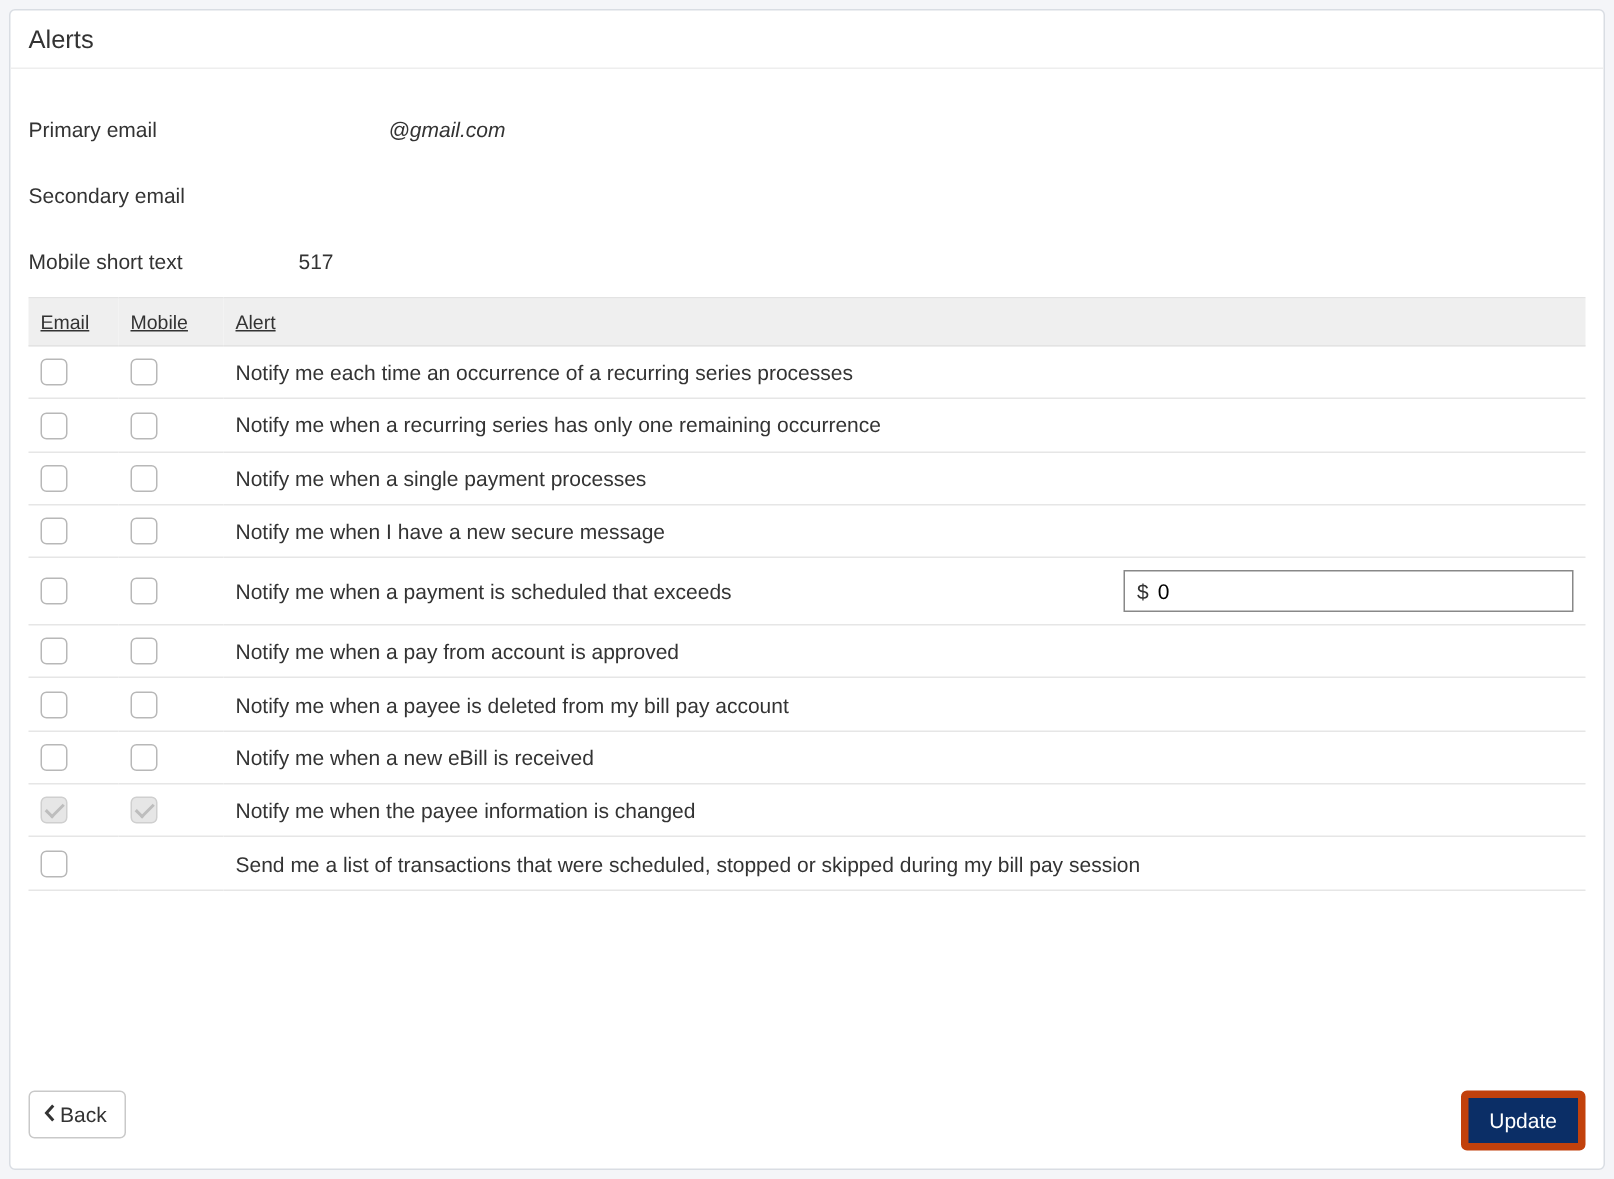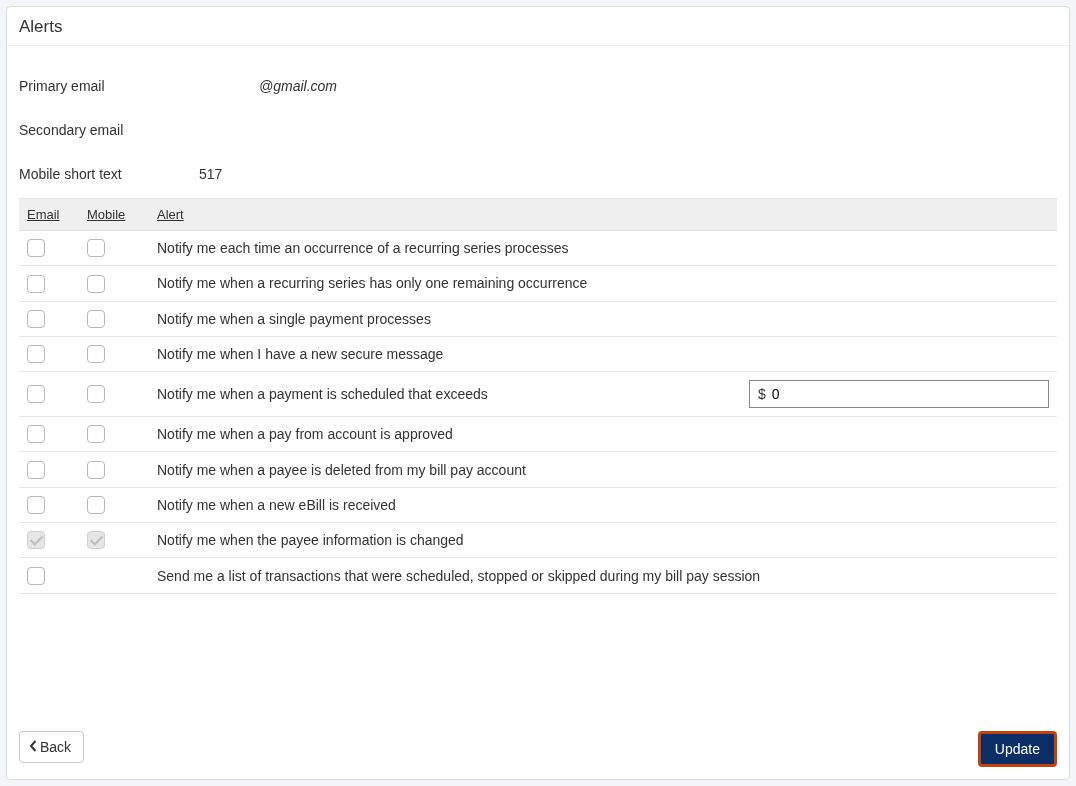--- a/index.html
+++ b/index.html
@@ -114,21 +114,21 @@
     padding: 7px 12px 7px 8px;
     font-size: 14px;
     color: #333;
     cursor: pointer;
     display: inline-flex; align-items: center; gap: 2px;
   }
   .btn-back svg { width: 10px; height: 12px; }
   .btn-primary {
     background: #0b2e66;
     color: #fff;
-    border: 3px solid #c2410c;
+    border: 5px solid #c2410c;
     border-radius: 4px;
     padding: 7px 14px;
     font-size: 14px;
     cursor: pointer;
   }
 </style>
 </head>
 <body>
 
 <div class="panel">

